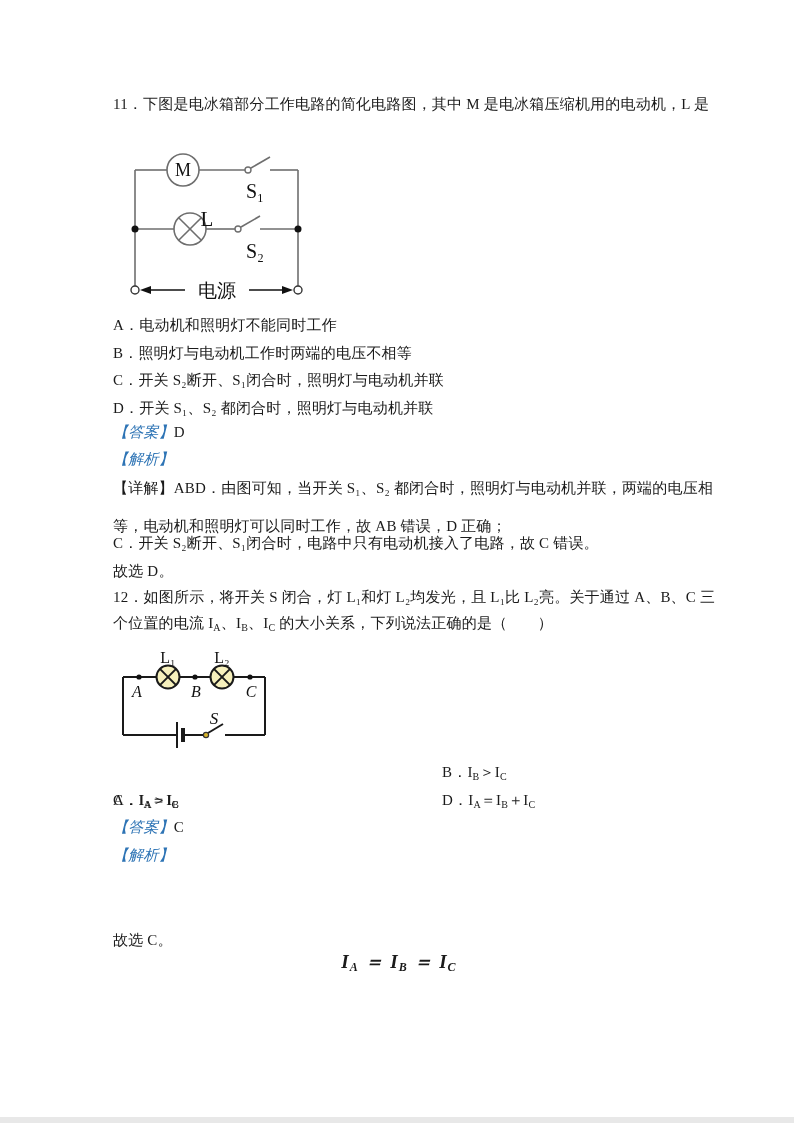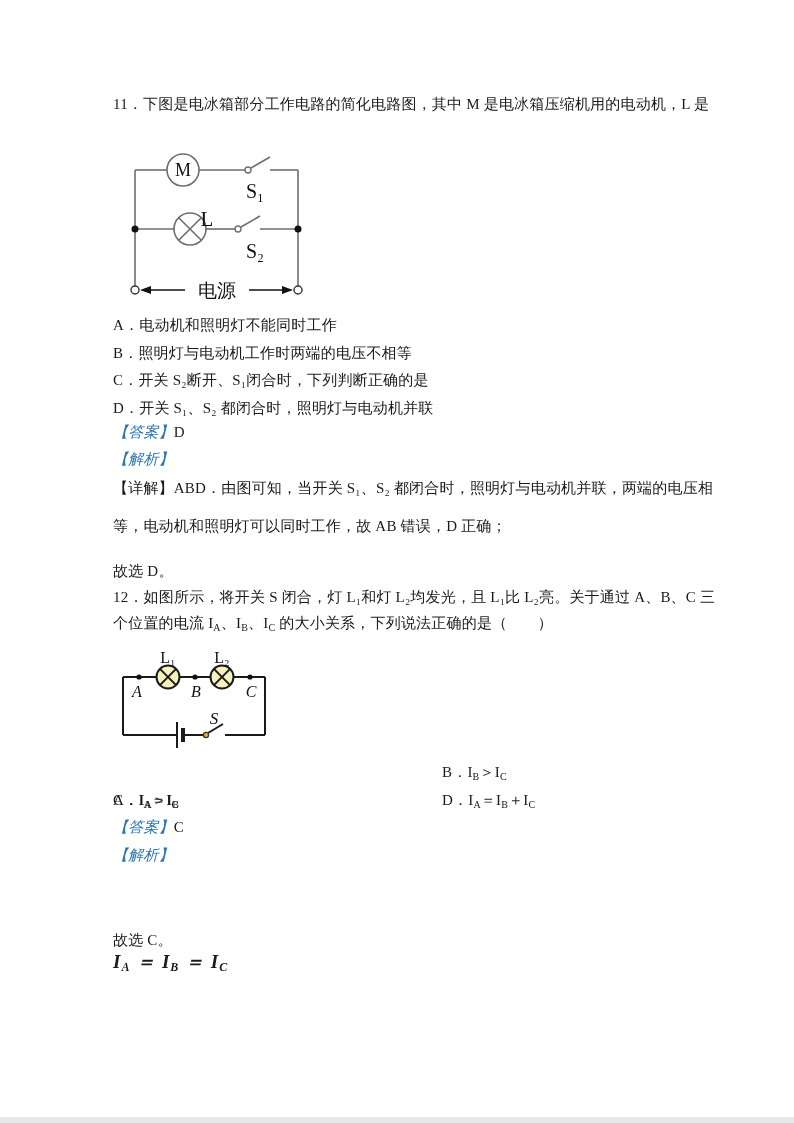--- a/index.html
+++ b/index.html
@@ -9,21 +9,21 @@
     color:var(--text-black,#1a1a1a);overflow:hidden;
   }
   .line{
     position:absolute;left:113px;font-size:15px;line-height:28px;white-space:pre;
     letter-spacing:0.2px;
   }
   .blue{color:var(--answer-blue,#2E74B5);font-style:italic;}
   sub{font-size:10px;vertical-align:-3px;line-height:0;}
   .opt-right{left:442px;}
   .formula-row{
-    position:absolute;left:113px;top:948px;width:572px;text-align:left;line-height:28px;
+    position:absolute;left:113px;top:948px;width:572px;text-align:center;line-height:28px;
   }
   .formula{font-weight:bold;font-style:italic;font-size:19px;letter-spacing:1px;}
   .formula sub{font-size:12px;font-weight:bold;font-style:italic;}
   svg text{font-family:"Liberation Serif","DejaVu Serif",serif;fill:#111;}
   .cjk{font-family:"Liberation Serif","DejaVu Serif",serif;}
 </style>
 </head>
 <body>
 
 <div class="page">
@@ -61,27 +61,28 @@
     <polygon points="166,138 155,134 155,142" fill="#111"></polygon>
     <text x="56" y="24" font-size="18" text-anchor="middle" fill="#555">M</text>
     <text x="80" y="74" font-size="21" text-anchor="middle">L</text>
     <text x="128" y="46" font-size="20" text-anchor="middle">S₁</text>
     <text x="128" y="106" font-size="20" text-anchor="middle">S₂</text>
     <text x="90" y="145" font-size="19" text-anchor="middle" class="cjk">电源</text>
   </svg>
 
   <div class="line" style="top:339px">B．照明灯与电动机工作时两端的电压不相等</div>
   <div class="line" style="top:311px">A．电动机和照明灯不能同时工作</div>
-  <div class="line" style="top:366px">C．开关 S₂断开、S₁闭合时，下列判断正确的是</div>
+  <div class="line" style="top:366px">C．开关 S₂断开、S₁闭合时，照明灯与电动机并联</div>
   <div class="line" style="top:394px">D．开关 S₁、S₂ 都闭合时，照明灯与电动机并联</div>
 
   <div class="line" style="top:418px"><span class="blue">【答案】</span><span>D</span></div>
   <div class="line" style="top:445px"><span class="blue">【解析】</span></div>
   <div class="line" style="top:474px">【详解】ABD．由图可知，当开关 S₁、S₂ 都闭合时，照明灯与电动机并联，两端的电压相</div>
   <div class="line" style="top:512px">等，电动机和照明灯可以同时工作，故 AB 错误，D 正确；</div>
+  <div class="line" style="top:529px">C．开关 S₂断开、S₁闭合时，电路中只有电动机接入了电路，故 C 错误。</div>
   <div class="line" style="top:557px">故选 D。</div>
 
   <div class="line" style="top:583px">12．如图所示，将开关 S 闭合，灯 L₁和灯 L₂均发光，且 L₁比 L₂亮。关于通过 A、B、C 三</div>
   <div class="line" style="top:609px">个位置的电流 I<sub>A</sub>、I<sub>B</sub>、I<sub>C</sub> 的大小关系，下列说法正确的是（　　）</div>
 
   <svg style="position:absolute;left:116px;top:645px" width="160" height="120" viewBox="0 0 160 120">
     <g style="stroke:var(--circuit-dark,#1A1A1A)" stroke-width="2" fill="none">
       <line x1="7" y1="32" x2="40" y2="32"></line>
       <line x1="64" y1="32" x2="94" y2="32"></line>
       <line x1="118" y1="32" x2="149" y2="32"></line>

